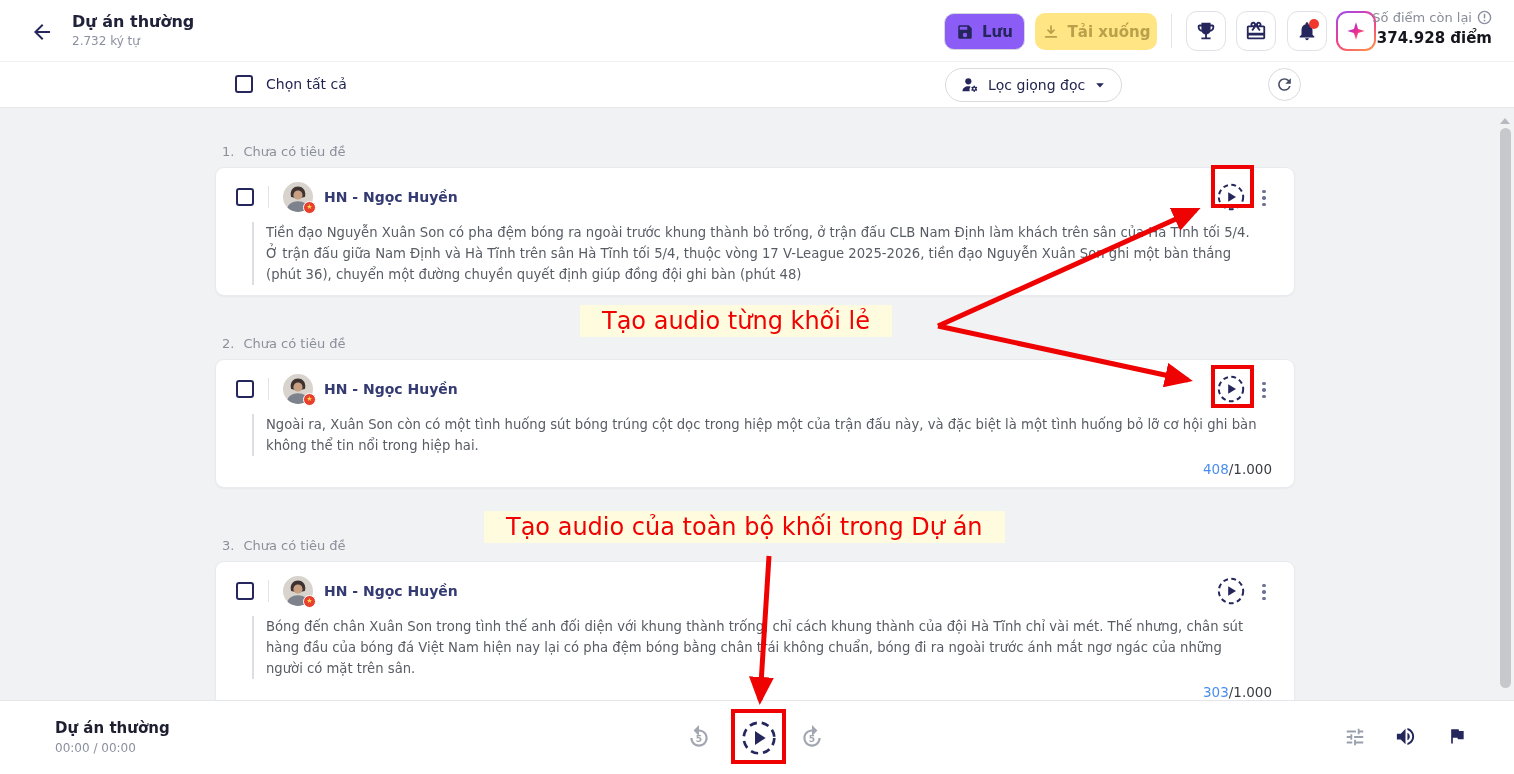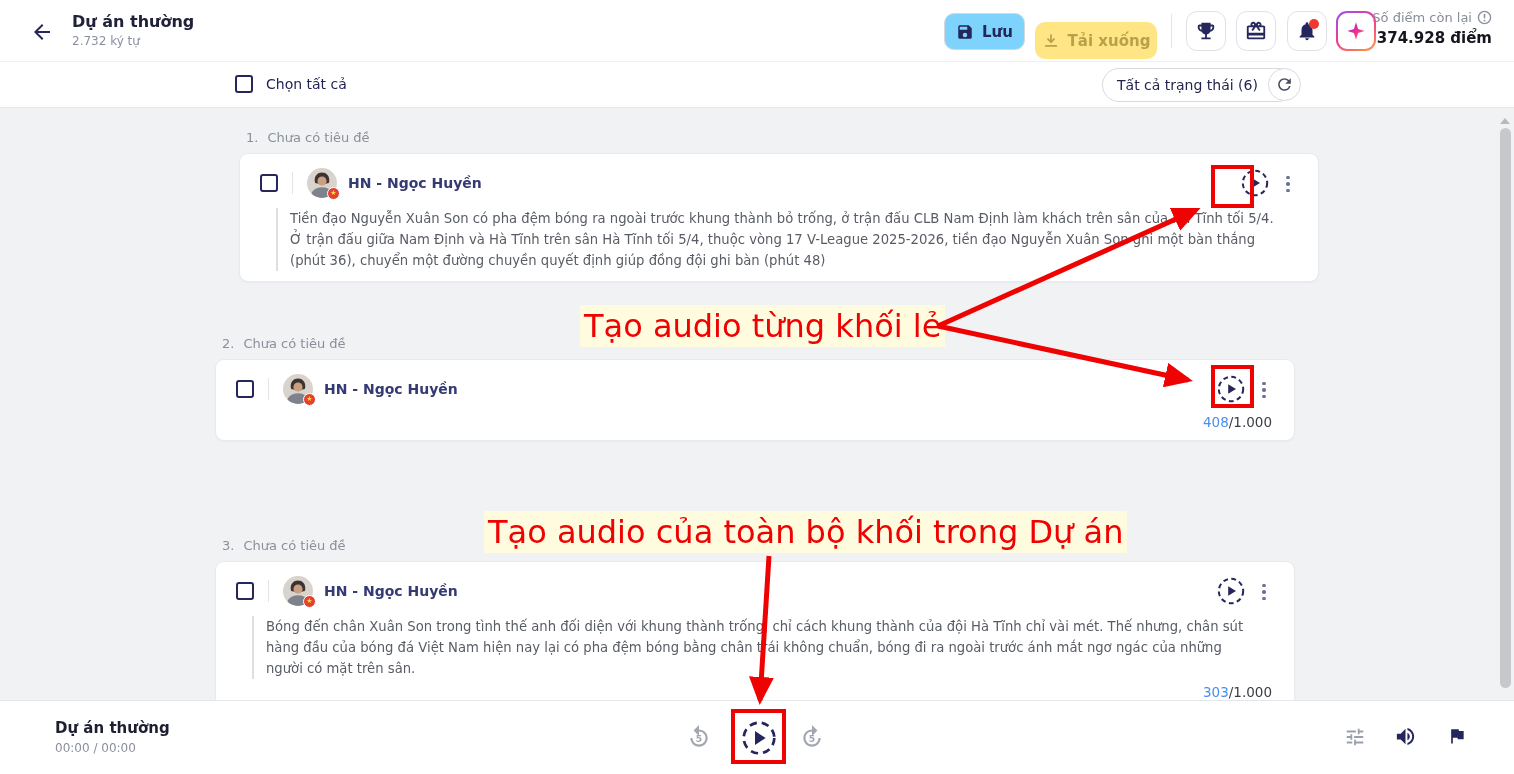--- a/index.html
+++ b/index.html
@@ -5,22 +5,22 @@
   * { margin:0; padding:0; box-sizing:border-box; }
   html,body { width:1514px; height:774px; overflow:hidden; }
   body { font-family:"DejaVu Sans","Liberation Sans",sans-serif; background:#f1f2f4; position:relative; color:#23253f; }
 
   
   .header { position:absolute; top:0; left:0; width:1514px; height:62px; background:#fff; border-bottom:1px solid #eef0f3; z-index:10; }
   .back-btn { position:absolute; left:28px; top:18px; width:28px; height:28px; cursor:pointer; display:flex; align-items:center; justify-content:center; }
   .hdr-title { position:absolute; left:72px; top:12px; font-size:16px; font-weight:bold; color:#20223a; }
   .hdr-sub { position:absolute; left:72px; top:34px; font-size:12px; color:#8b90a0; }
   .btn { position:absolute; display:flex; align-items:center; justify-content:center; gap:8px; border-radius:10px; font-size:15px; font-weight:bold; cursor:pointer; }
-  .save-btn { left:944px; top:13px; width:81px; height:37px; background:#7dd3fc; border:1px solid #d6d8e0; color:#24265c; }
-  .download-btn { left:1035px; top:22px; width:122px; height:37px; background:#ffe584; border:none; color:#b9a04b; }
+  .save-btn { left:944px; top:13px; width:81px; height:37px; background:#8b5cf6; border:1px solid #d6d8e0; color:#24265c; }
+  .download-btn { left:1035px; top:13px; width:122px; height:37px; background:#ffe584; border:none; color:#b9a04b; }
   .hdr-divider { position:absolute; left:1171px; top:14px; width:1px; height:34px; background:#e4e5e9; }
   .icon-btn { position:absolute; top:11px; width:40px; height:40px; background:#fff; border:1px solid #e1e2e8; border-radius:11px; display:flex; align-items:center; justify-content:center; cursor:pointer; }
   .icon-btn.trophy { left:1186px; } .icon-btn.gift { left:1236px; } .icon-btn.bell { left:1287px; }
   .sparkle-wrap { position:absolute; left:1336px; top:11px; width:40px; height:40px; border-radius:11px; padding:2px; background:linear-gradient(150deg,#9a4df5,#f23c8c,#ff9b3d); cursor:pointer; }
   .sparkle-inner { width:100%; height:100%; background:#fff; border-radius:9px; display:flex; align-items:center; justify-content:center; }
   .bell-dot { position:absolute; top:7px; right:7px; width:10px; height:10px; border-radius:50%; background:#f0382f; }
   .points { position:absolute; right:22px; top:10px; text-align:right; }
   .points-label { font-size:13px; color:#878c98; display:flex; align-items:center; gap:5px; justify-content:flex-end; }
   .points-value { font-size:15px; font-weight:bold; color:#15161d; margin-top:4px; }
 
@@ -60,21 +60,21 @@
 
   
   .player { position:absolute; bottom:0; left:0; width:1514px; height:74px; background:#fff; border-top:1px solid #e5e6ea; z-index:10; }
   .player-title { position:absolute; left:55px; top:18px; font-size:15px; font-weight:bold; color:#1d1f30; }
   .player-time { position:absolute; left:55px; top:40px; font-size:12px; color:#8b90a0; }
   .pc-icon { position:absolute; cursor:pointer; }
   .rewind5 { left:686px; top:724px; } .play-main { left:740px; top:719px; } .forward5 { left:799px; top:724px; }
   .tune { left:1344px; top:726px; } .volume { left:1394px; top:725px; } .flag { left:1447px; top:726px; }
 
   
-  .ann { position:absolute; font-size:32px; color:#ee0202; background:#fffbdf; padding:2px 4px; z-index:40; white-space:nowrap; }
+  .ann { position:absolute; font-size:24px; color:#ee0202; background:#fffbdf; padding:2px 22px; z-index:40; white-space:nowrap; }
   .ann1 { left:580px; top:305px; }
   .ann2 { left:484px; top:511px; }
   .red-box { position:absolute; border:4px solid #ee0202; z-index:45; }
   .rb1 { left:1211px; top:165px; width:43px; height:43px; }
   .rb2 { left:1211px; top:365px; width:43px; height:43px; }
   .rb3 { left:731px; top:709px; width:55px; height:55px; }
   .arrow-layer { position:absolute; left:0; top:0; width:1514px; height:774px; z-index:44; pointer-events:none; }
 </style>
 </head>
 <body>
@@ -148,36 +148,47 @@
     </div>
     <div class="points-value">374.928 điểm</div>
   </div>
 </div>
 
 <div class="subbar">
   <div class="selectall">
     <span class="checkbox"></span>
     <span class="selectall-label">Chọn tất cả</span>
   </div>
-  <div class="pill status">
-    <span>Tất cả trạng thái (6)</span>
+  <div class="pill voice">
+    <svg width="20" height="20" viewBox="0 0 24 24">
+      <circle cx="10" cy="7.6" r="3.7" fill="#24265c"></circle>
+      <path d="M3 19.6c0-3.7 3.1-6.1 7-6.1.95 0 1.86.15 2.68.43a6.6 6.6 0 0 0-1.05 5.67H3z" fill="#24265c"></path>
+      <g>
+        <rect x="16.2" y="12.6" width="1.8" height="7.8" rx=".9" fill="#24265c" transform="rotate(0 17.1 16.5)"></rect>
+        <rect x="16.2" y="12.6" width="1.8" height="7.8" rx=".9" fill="#24265c" transform="rotate(60 17.1 16.5)"></rect>
+        <rect x="16.2" y="12.6" width="1.8" height="7.8" rx=".9" fill="#24265c" transform="rotate(120 17.1 16.5)"></rect>
+        <circle cx="17.1" cy="16.5" r="2.6" fill="#24265c"></circle>
+        <circle cx="17.1" cy="16.5" r="1.15" fill="#fff"></circle>
+      </g>
+    </svg>
+    <span>Lọc giọng đọc</span>
     <svg width="14" height="14" viewBox="0 0 14 14">
         <path d="M3.2 5.2l3.8 4.2 3.8-4.2z" fill="#24265c"></path>
       </svg>
   </div>
   <div class="refresh-btn">
     <svg width="19" height="19" viewBox="0 0 24 24">
         <path d="M17.65 6.35A7.958 7.958 0 0 0 12 4c-4.42 0-7.99 3.58-8 8s3.57 8 8 8c3.73 0 6.84-2.55 7.73-6h-2.08A5.99 5.99 0 0 1 12 18c-3.31 0-6-2.69-6-6s2.69-6 6-6c1.66 0 3.14.69 4.22 1.78L13 11h7V4l-2.35 2.35z" fill="#474c64"></path>
       </svg>
   </div>
 </div>
 
 <div class="main">
 
-  <div class="block" style="top:22px;margin-left:24px;">
+  <div class="block" style="top:36px;">
     <div class="block-label"><span>1.</span><span class="ttl">Chưa có tiêu đề</span></div>
     <div class="card">
       <div class="card-head">
         <span class="checkbox"></span>
         <span class="vdiv"></span>
         <span class="avatar">
           <span class="avatar-img"><svg viewBox="0 0 30 30" width="30" height="30">
                 <rect width="30" height="30" fill="#d8d3cc"></rect>
                 <path d="M15 4.6c-4.4 0-7.3 3.2-7.3 7.4 0 1.7.5 3.1.5 3.1l6.8 1.3 6.8-1.3s.5-1.4.5-3.1c0-4.2-2.9-7.4-7.3-7.4z" fill="#3e3330"></path>
                 <circle cx="15" cy="13" r="4.6" fill="#c99f83"></circle>
@@ -229,20 +240,21 @@
               <path d="M12.2 10.2L20 15l-7.8 4.8z" fill="#24265c"></path>
             </svg>
         </span>
         <span class="dots">
             <i></i>
             <i></i>
             <i></i>
           </span>
       </div>
       <div class="card-text">
+        <p>Ngoài ra, Xuân Son còn có một tình huống sút bóng trúng cột dọc trong hiệp một của trận đấu này, và đặc biệt là một tình huống bỏ lỡ cơ hội ghi bàn không thể tin nổi trong hiệp hai.</p>
       </div>
       <div class="char-count"><span class="blue">408</span><span>/1.000</span></div>
     </div>
   </div>
 
   <div class="block" style="top:430px;">
     <div class="block-label"><span>3.</span><span class="ttl">Chưa có tiêu đề</span></div>
     <div class="card">
       <div class="card-head">
         <span class="checkbox"></span>

